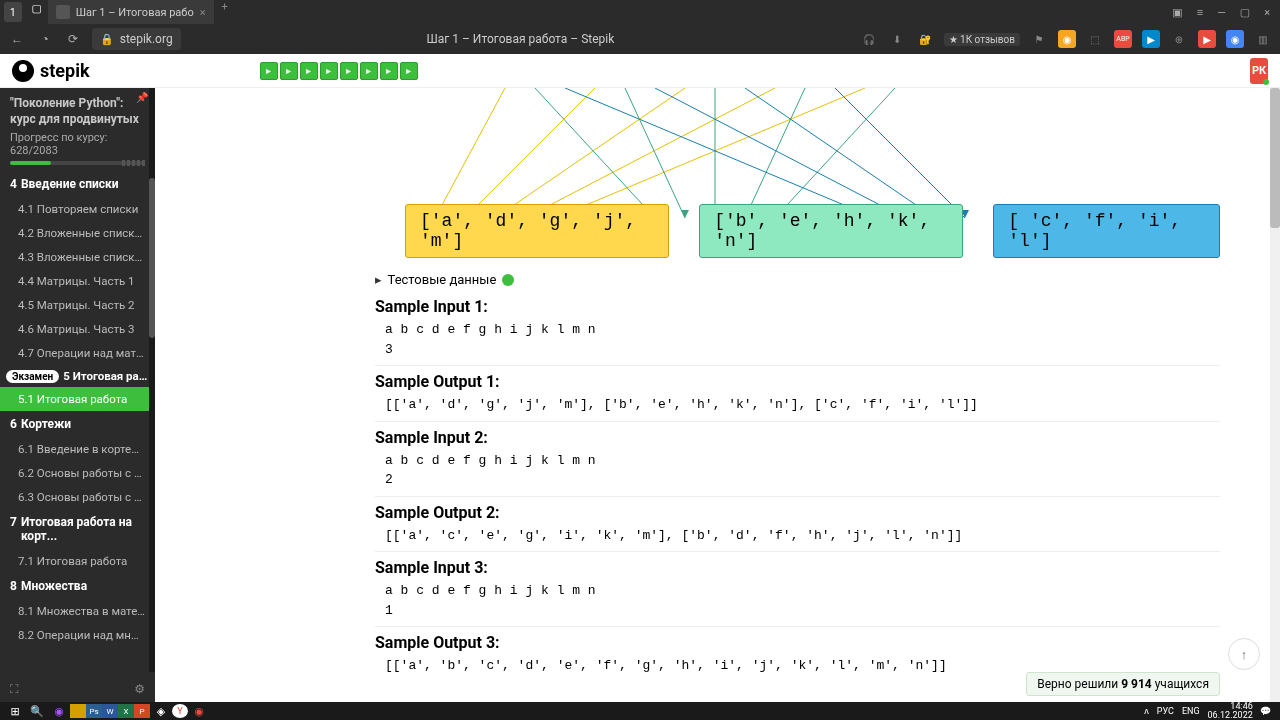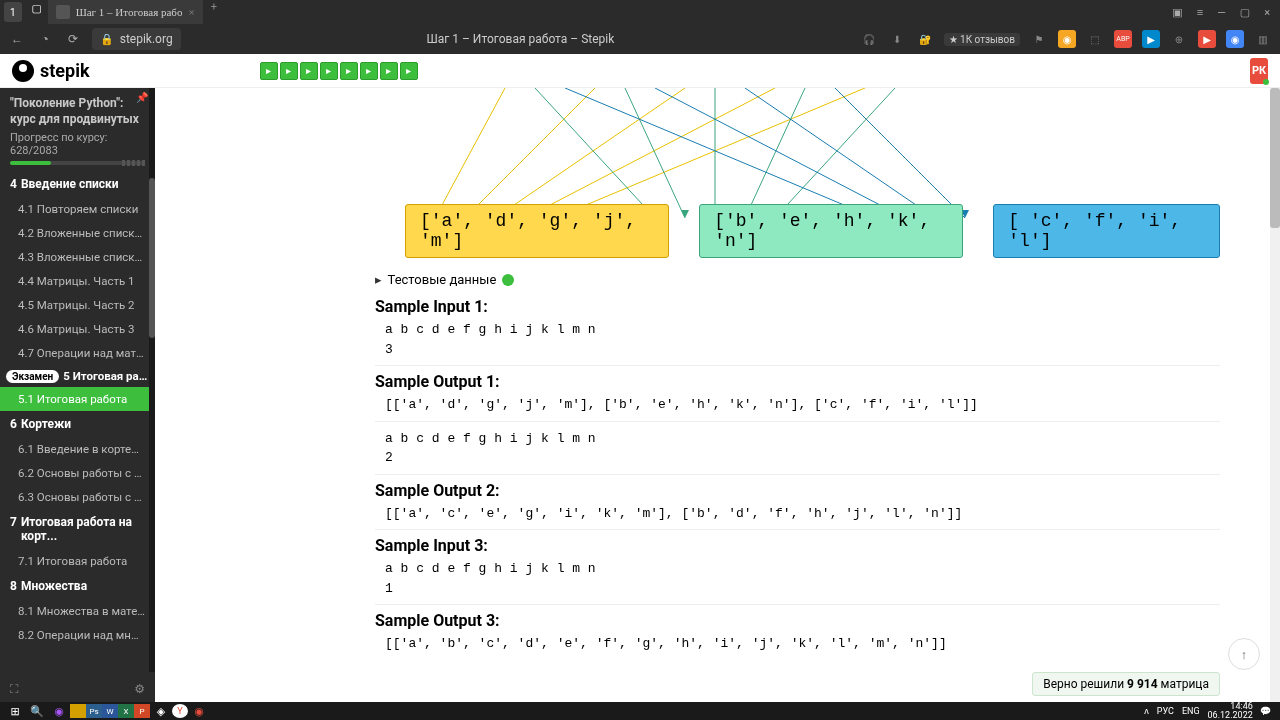--- a/index.html
+++ b/index.html
@@ -3,21 +3,21 @@
 <meta charset="utf-8">
 <style>
 * { margin: 0; padding: 0; box-sizing: border-box; }
 body { font-family: -apple-system, BlinkMacSystemFont, "Segoe UI", Roboto, sans-serif; font-size: 13px; background: #fff; overflow: hidden; width: 1280px; height: 720px; }
 
 
 .titlebar { background: #2b2b2b; height: 24px; display: flex; align-items: center; color: #ccc; font-size: 11px; }
 .tab-group { display: flex; height: 100%; }
 .tab-count { background: #444; color: #fff; padding: 0 6px; display: flex; align-items: center; border-radius: 3px; margin: 2px 4px; font-size: 10px; }
 .tab { display: flex; align-items: center; padding: 0 8px; gap: 6px; }
-.tab.active { background: #3a3a3a; font-family: Liberation Serif, serif; }
+.tab.active { background: #3a3a3a; }
 .tab-favicon { width: 14px; height: 14px; background: #555; border-radius: 2px; }
 .tab-close { color: #888; }
 .tab-add { padding: 0 8px; color: #888; }
 .window-controls { margin-left: auto; display: flex; gap: 14px; padding-right: 10px; color: #aaa; }
 
 
 .addressbar { background: #2b2b2b; height: 30px; display: flex; align-items: center; padding: 0 8px; gap: 10px; color: #ccc; font-size: 12px; }
 .nav-btn { color: #aaa; cursor: pointer; width: 18px; text-align: center; }
 .url-box { display: flex; align-items: center; gap: 6px; background: #3a3a3a; border-radius: 4px; padding: 2px 8px; height: 22px; }
 .lock { color: #888; font-size: 11px; }
@@ -285,40 +285,41 @@
         <div class="sample">
           <div class="sample-label">Sample Input 1:</div>
           <div class="sample-code">a b c d e f g h i j k l m n
 3</div>
         </div>
         <div class="sample">
           <div class="sample-label">Sample Output 1:</div>
           <div class="sample-code">[['a', 'd', 'g', 'j', 'm'], ['b', 'e', 'h', 'k', 'n'], ['c', 'f', 'i', 'l']]</div>
         </div>
         <div class="sample">
+          <div class="sample-label">Sample Input 2:</div>
           <div class="sample-code">a b c d e f g h i j k l m n
 2</div>
         </div>
         <div class="sample">
           <div class="sample-label">Sample Output 2:</div>
           <div class="sample-code">[['a', 'c', 'e', 'g', 'i', 'k', 'm'], ['b', 'd', 'f', 'h', 'j', 'l', 'n']]</div>
         </div>
         <div class="sample">
           <div class="sample-label">Sample Input 3:</div>
           <div class="sample-code">a b c d e f g h i j k l m n
 1</div>
         </div>
         <div class="sample">
           <div class="sample-label">Sample Output 3:</div>
           <div class="sample-code noborder">[['a', 'b', 'c', 'd', 'e', 'f', 'g', 'h', 'i', 'j', 'k', 'l', 'm', 'n']]</div>
         </div>
       </div>
 
     <div class="solve-count">
-      <span>Верно решили </span><b>9 914</b><span> матрица</span>
+      <span>Верно решили </span><b>9 914</b><span> учащихся</span>
     </div>
   </div>
 </div>
 
 <div class="scroll-top">↑</div>
 <div class="page-scroll">
     <div class="page-thumb"></div>
   </div>
 
 <div class="taskbar">

